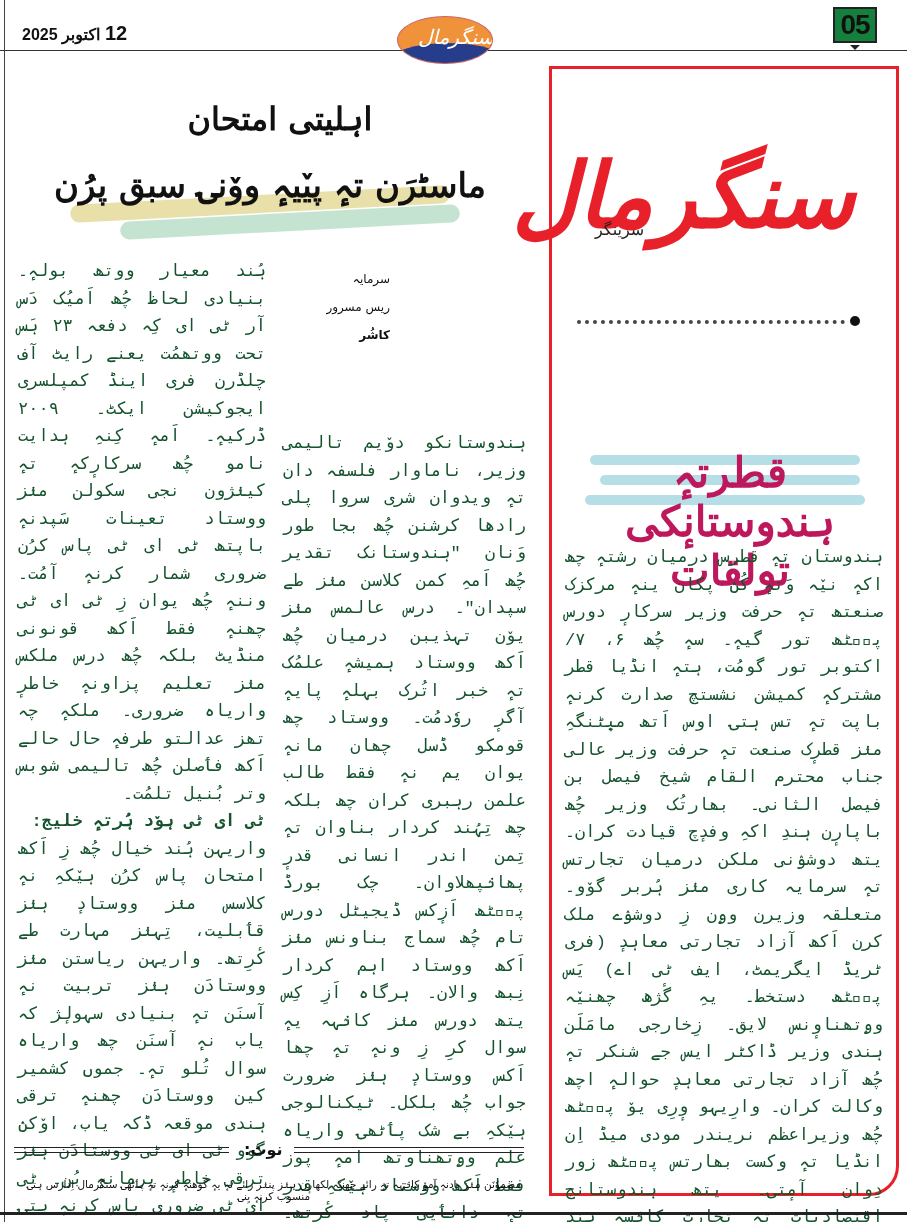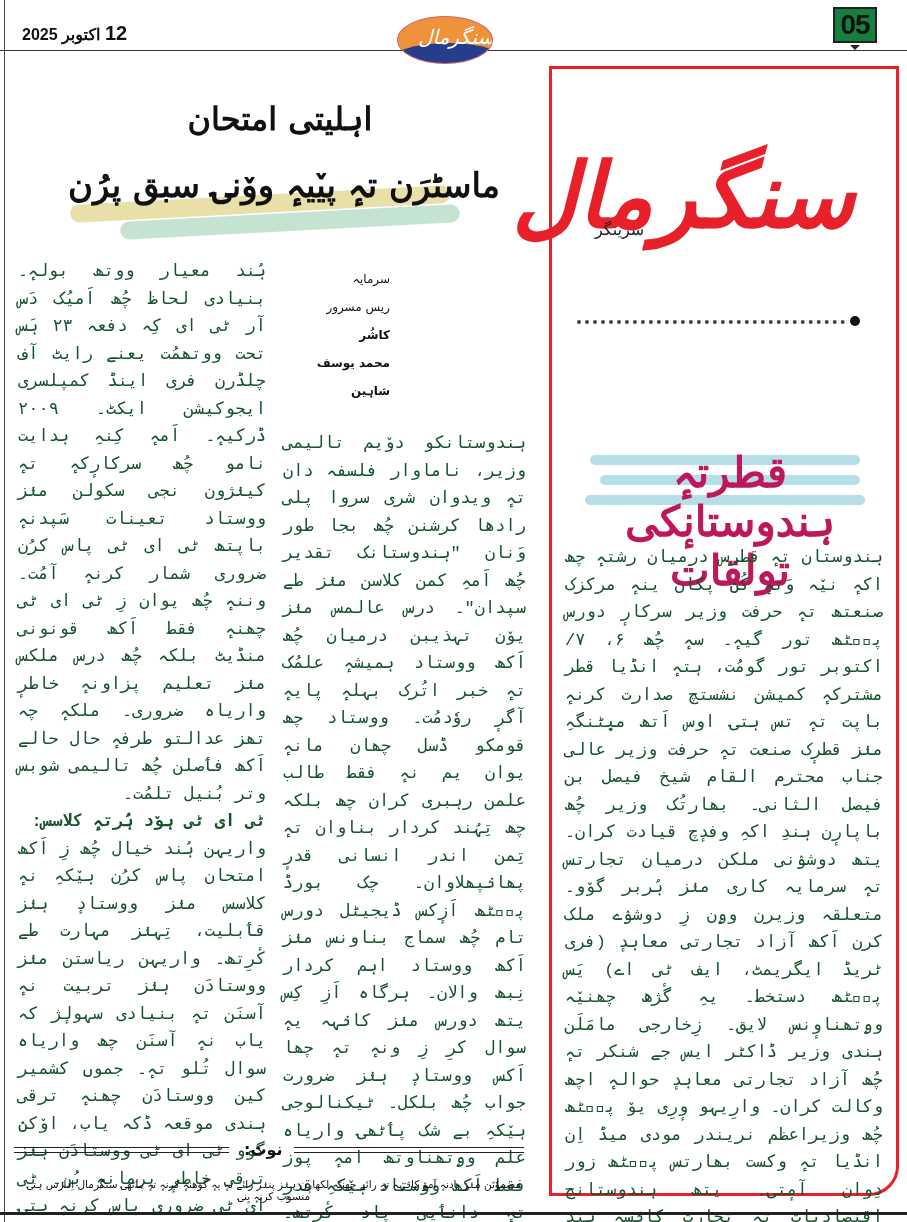--- a/index.html
+++ b/index.html
@@ -32,21 +32,21 @@
   .headline-right { position: absolute; left: 585px; top: 448px; width: 290px; text-align: center; font-family: "DejaVu Serif", serif; font-size: 42px; font-weight: bold; direction: rtl; color: #be185d; }
 
   .col-text { position: absolute; direction: rtl; text-align: justify; text-align-last: right; font-family: Liberation Mono, monospace; font-size: 17px; line-height: 27.5px; color: #14532d; }
   .col-text p { margin: 0; }
   .right-body { left: 565px; top: 544px; width: 318px; }
 
   
   .brush-yellow { position: absolute; height: 18px; background: #e6dca0; border-radius: 9px; transform: rotate(-3deg); opacity: 0.9; }
   .brush-green { position: absolute; height: 18px; background: #bfe0cc; border-radius: 9px; transform: rotate(-3deg); opacity: 0.9; }
   .title-1 { position: absolute; left: 120px; top: 100px; width: 320px; text-align: center; font-family: "DejaVu Serif", serif; font-size: 32px; font-weight: bold; direction: rtl; }
-  .title-2 { position: absolute; left: 40px; top: 165px; width: 460px; font-family: "DejaVu Serif", serif; font-size: 34px; font-weight: bold; direction: rtl; }
+  .title-2 { position: absolute; left: 40px; top: 165px; width: 460px; text-align: center; font-family: "DejaVu Serif", serif; font-size: 34px; font-weight: bold; direction: rtl; }
 
   .byline { position: absolute; left: 290px; top: 265px; width: 100px; direction: rtl; text-align: right; font-family: "DejaVu Sans", sans-serif; font-size: 12px; line-height: 28px; }
   .byline .b { font-weight: bold; }
 
   .mid-body { left: 283px; top: 430px; width: 243px; }
   .left-body { left: 18px; top: 258px; width: 248px; }
   .sub-head { font-weight: bold; }
 
   .note-area { position: absolute; left: 14px; top: 1140px; width: 520px; }
   .note-line { position: absolute; height: 6px; border-top: 1.5px solid #222; border-bottom: 1.5px solid #222; }
@@ -91,32 +91,31 @@
 
 <div class="brush-yellow" style="left:70px;top:195px;width:380px;"></div>
 <div class="brush-green" style="left:120px;top:213px;width:340px;"></div>
 <div class="title-1">اہلیتی امتحان</div>
 <div class="title-2">ماسٹرَن تہٕ پیٚیہٕ ووٚنۍ سبق پرُن</div>
 
 <div class="byline">
   <div>سرمایہ</div>
   <div>ریس مسرور</div>
   <div class="b">کاشُر</div>
-  <div class="b">محمد یوسف شاہین</div>
 </div>
 
 <div class="col-text mid-body">
   <p>ہندوستانکو دوٚیم تالیمی وزیر، ناماوار فلسفہ دان تہٕ ویدوان شری سروا پلی رادھا کرشنن چُھ بجا طور وَنان "ہندوستانک تقدیر چُھ اَمہِ کمن کلاسن منٛز طے سپدان"۔ درس عالمس منٛز یوٚن تہذیبن درمیان چُھ اَکھ ووستاد ہمیشہٕ علمُک تہٕ خبر اتُرک بہلہٕ پایہٕ آگرٕ روٗدمُت۔ ووستاد چھ قومکو ڈسل چھان مانہٕ یوان یم نہٕ فقط طالب علمن رہبری کران چھ بلکہ چھ تِہُند کردار بناوان تہٕ تِمن اندر انسانی قدرٕ پھانٛپھلاوان۔ چک بورڈ پٮ۪ٹھ اَزٕکس ڈیجیٹل دورس تام چُھ سماج بناونس منٛز اَکھ ووستاد اہم کردار نِبھ والان۔ ہرگاہ اَزِ کِس یتھ دورس منٛز کانٛہہ یہٕ سوال کرِ زِ ونہٕ تہٕ چھا اَکس ووستادٕ ہنٛز ضرورت جواب چُھ بلکل۔ ٹیکنالوجی ہیٚکہِ بے شک پٲٹھۍ واریاہ علم وۄتھناوتھ امہٕ پوز فقط اَکھ ووستاد ہیٚکہِ قدرٕ تہٕ دانٲیی پاد کٔرِتھ۔ ڈاکٹر، انجنیر، رہبر، سایندان چھ اَکس ووستادٕ سندِ تھکہٕ روٗس محنتہٕ ہتۍ بنیمتۍ۔ سماجس چھنیٚہ قٲبل ووستادَن ہنٛز ضرورت تکیاز تِم چھنہٕ فقط انسانن ہیچھناوان بلکہ چھ قومن ہُند مستقبل تہٕ بناوان۔ اَکس ووستادٕ سنٛز قٲبلیت چھنیٚہ تعلیمہِ ہُند معیار طے کران، طالب علمن ہُند کردار بناوان تہٕ ہتۍ قوم چہ ترقی ہندی سامانہٕ تہٕ بناوان۔ اَمہ خاطرٕ چُھ ووستاد سُند اہلیتی امتحان اَکھ پرمانہٕ۔</p>
   <p class="sub-head">ماسٹرَن ہُند اہلیتی امتحان (ٹی ای ٹی):</p>
   <p>یہٕ ٹیسٹ آو ۲۰۱۱ عیسوی یَس منٛز بحیثیت اَکھ ضروری ٹیسٹ پاس کرُن مانٛتھ شروع کرنہٕ یتھ سکولی تالیمہٕ</p>
 </div>
 
 <div class="col-text left-body">
   <p>ہُند معیار ووتھ بولہٕ۔ بنیادی لحاظ چُھ اَمیُک دَس آر ٹی ای کِہ دفعہ ۲۳ ہَس تحت ووتھمُت یعنے رایٹ آف چلڈرن فری اینڈ کمپلسری ایجوکیشن ایکٹ۔ ۲۰۰۹ ڈرکیہٕ۔ اَمہٕ کِنہِ ہدایت نامو چُھ سرکارٕکہٕ تہٕ کینٛژون نجی سکولن منٛز ووستاد تعینات سَپدنہٕ باپتھ ٹی ای ٹی پاس کرُن ضروری شمار کرنہٕ آمُت۔ وننہٕ چُھ یوان زِ ٹی ای ٹی چھنہٕ فقط اَکھ قونونی منڈیٹ بلکہ چُھ درس ملکس منٛز تعلیم پزاونہٕ خاطرٕ واریاہ ضروری۔ ملکہٕ چہ تھز عدالتو طرفہٕ حال حالے اَکھ فٲصلن چُھ تالیمی شوبس وتر بُنیل تلمُت۔</p>
-  <p class="sub-head">ٹی ای ٹی ہوٚد ہُرتہٕ کلاسس:</p>
+  <p class="sub-head">ٹی ای ٹی ہوٚد ہُرتہٕ خلیج:</p>
   <p>واریہن ہُند خیال چُھ زِ اَکھ امتحان پاس کرُن ہیٚکہِ نہٕ کلاسس منٛز ووستادٕ ہنٛز قٲبلیت، تِہنٛز مہارت طے کٔرِتھ۔ واریہن ریاستن منٛز ووستادَن ہنٛز تربیت نہٕ آسنَن تہٕ بنیادی سہولٕژ کہ یاب نہٕ آسنَن چھ واریاہ سوال تُلو تہٕ۔ جموں کشمیر کین ووستادَن چھنہٕ ترقی ہندی موقعہ ڈکہ یاب، اوٚکنٛ گوو ٹی ای ٹی ووستادَن ہنٛز ترقی خاطرٕ پرمانہٕ بُن۔ ٹی ای ٹی ضروری پاس کرنہٕ ہتۍ ہیٚکہِ اَکس ووستادٕ سُند وقار تہٕ قٲبلیت ہُرتھ تہٕ تِہنٛز یہٕ قٲبلیت یِیہٕ تَس درسِ وانٛسہٕ بکار۔ جموں کشمیرس منٛز چھنیٚہ ووستادَن بنیٚن پیشن مقابلہٕ ترقی ہندی کم موقعہ آیتَن۔ نہٕ چُھ کانٛہہ شوبک امتحان نہٕ کینٛہہ، سوٗرے چُھ سینیر آسُن طے کران۔ اَمی ہتۍ چھ ژکہ درووستاد تُل گوھان تہٕ تالیمہِ ہُند معیار تہٕ چُھ یون وسان۔ ٹی ای ٹی یَن چھنیٚہ ہنگہِ منگہِ اَکہِ پریشانی پاد کرہو۔ واریاہن ووستادَن چھنیٚہ نوکری اَتھہِ گوھنگ ڈہمہٕ۔ یہٕ دوٚے زَن ٹی ای ٹی کم قٲبلیت پرکھاونہٕ خاطرٕ چُھ نہٕ کہ کانٛسہِ ہنٛز نوکری نِنہٕ باپت بنیومُت، ضرورت چھنیٚہ یہِ سوٗنچھ سمجھ لاگو کرنچ یتھ سکھ تہٕ بچہ تہٕ کیابہٕ تہٕ پینہٕ یہِ۔</p>
 </div>
 
 <div class="note-area">
   <div class="note-line" style="left:0;top:7px;width:215px;"></div>
   <div class="note-label">نوٹ:</div>
   <div class="note-line" style="left:280px;top:7px;width:230px;"></div>
   <div class="note-text">مضموٗنَن منٛز بادنہٕ آموٚ کانٛہہ تہٕ رائے چھنیٚہ لکھارٕن ہنٛز پننٛز رائے تہٕ یہٕ گوھنہٕ کرنہٕ تہٕ پٲٹھۍ سنگرمال اِدارس ہتۍ منسوب کرنہٕ یِنۍ</div>
 </div>
 

